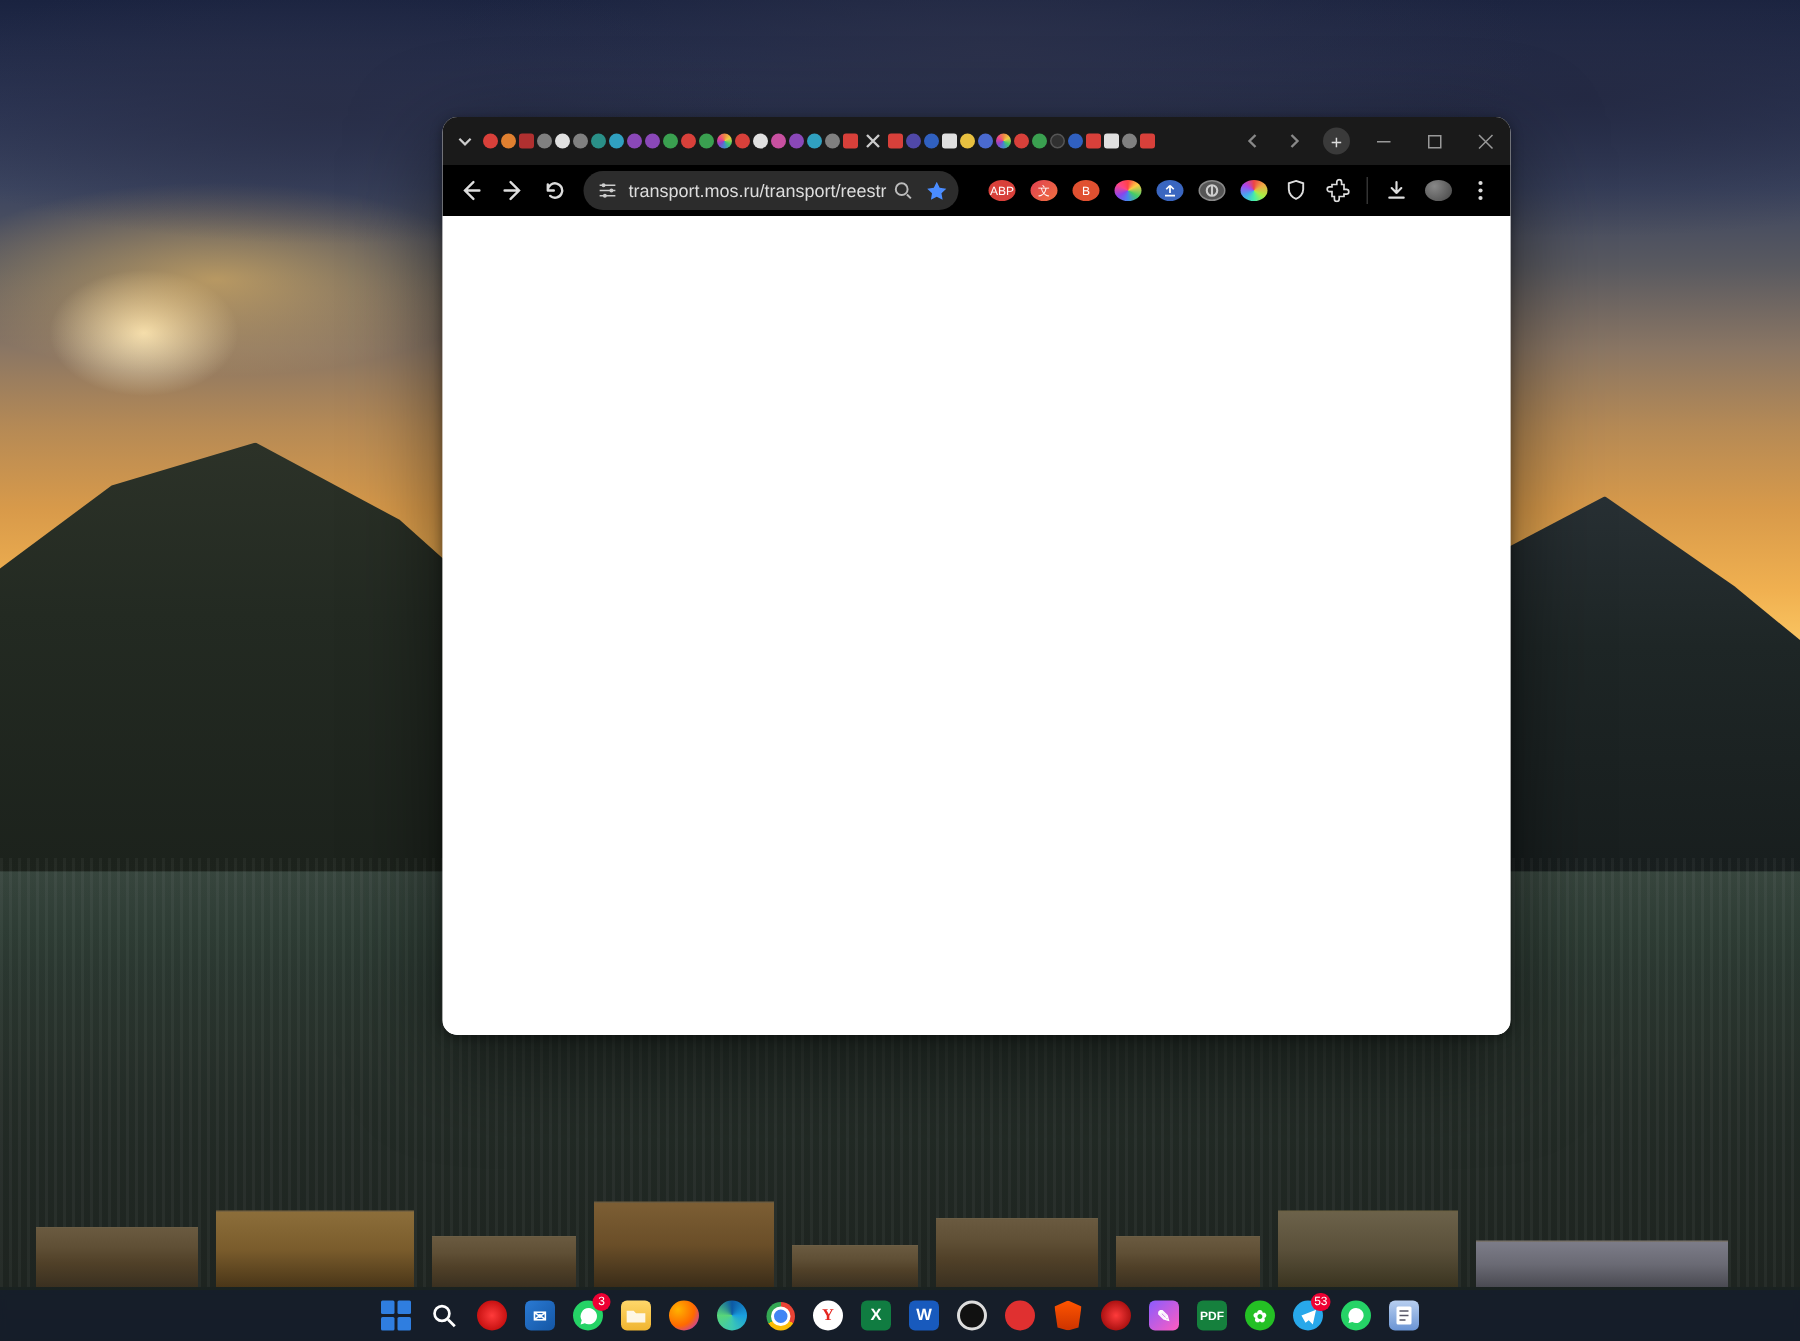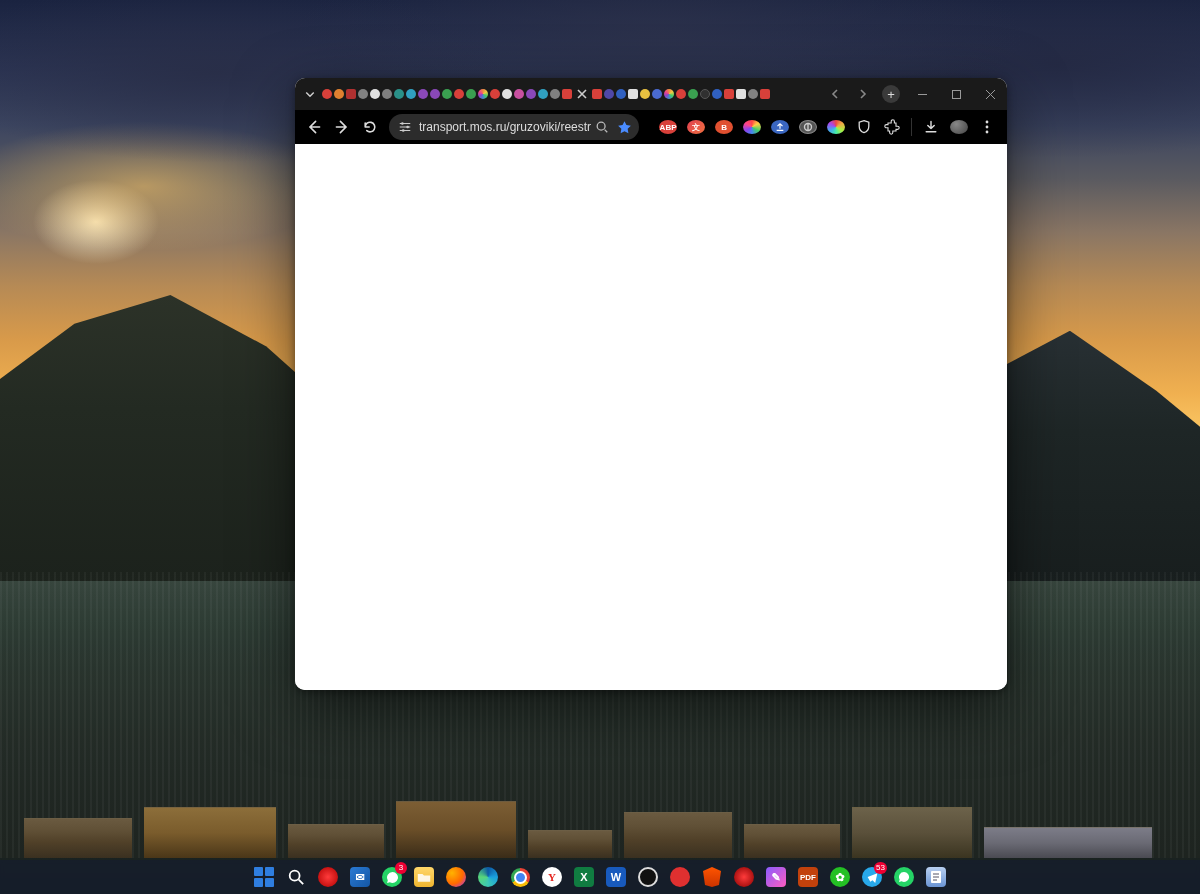--- a/index.html
+++ b/index.html
@@ -167,21 +167,21 @@
     white-space: nowrap; overflow: hidden; text-overflow: clip;
     flex: 1;
   }
   .omni-icon { width: 22px; height: 22px; display: flex; align-items: center; justify-content: center; color: #bbb; cursor: pointer; }
   .omni-icon.star { color: #4a8cff; }
 
   .ext-sep { width: 1px; height: 18px; background: #333; margin: 0 4px; }
   .ext-icon {
     width: 18px; height: 14px; border-radius: 50%;
     display: flex; align-items: center; justify-content: center;
-    font-size: 8px; font-weight: 700; color: #fff;
+    font-size: 8px; font-weight: 400; color: #fff;
     flex: none;
   }
 
   .browser-viewport { flex: 1; background: #fff; }
 
   
   .taskbar {
     position: absolute; left: 0; right: 0; bottom: 0;
     height: 34px;
     background: rgba(20, 28, 48, 0.6);
@@ -424,21 +424,21 @@
 
     <div class="omnibox">
       <span class="site-chip" title="View site information">
         <svg width="14" height="14" viewBox="0 0 16 16">
           <path d="M2 4h12M2 8h12M2 12h12" stroke="currentColor" stroke-width="1.3"></path>
           <circle cx="5" cy="4" r="1.5" fill="currentColor"></circle>
             <circle cx="11" cy="8" r="1.5" fill="currentColor"></circle>
             <circle cx="6" cy="12" r="1.5" fill="currentColor"></circle>
         </svg>
       </span>
-      <span class="url">transport.mos.ru/gruzoviki/reestr</span>
+      <span class="url">transport.mos.ru/transport/reestr</span>
       <span class="omni-icon" title="Zoom">
         <svg width="14" height="14" viewBox="0 0 16 16">
             <circle cx="7" cy="7" r="4.5" fill="none" stroke="currentColor" stroke-width="1.5"></circle>
             <path d="M11 11l3 3" stroke="currentColor" stroke-width="1.5"></path>
           </svg>
       </span>
       <span class="omni-icon star" title="Bookmark this tab">
         <svg width="15" height="15" viewBox="0 0 20 20">
             <path d="M10 1.5l2.6 5.3 5.9.9-4.3 4.1 1 5.8L10 14.9 4.8 17.6l1-5.8L1.5 7.7l5.9-.9z" fill="currentColor"></path>
           </svg>
@@ -571,21 +571,21 @@
   <div class="tb-item">
       <span class="tb-ico" style="background:linear-gradient(180deg,#ff5500,#cc3300);clip-path:polygon(50% 0,95% 20%,85% 90%,50% 100%,15% 90%,5% 20%)"></span>
     </div>
   <div class="tb-item">
       <span class="tb-ico round" style="background:radial-gradient(circle,#ff3b3b,#880000)"></span>
     </div>
   <div class="tb-item">
       <span class="tb-ico" style="background:linear-gradient(135deg,#8a5cff,#ff5cc0)">✎</span>
     </div>
   <div class="tb-item">
-      <span class="tb-ico" style="background:#c2410c;font-size:8px">PDF</span>
+      <span class="tb-ico" style="background:#15803d;font-size:8px">PDF</span>
     </div>
   <div class="tb-item">
       <span class="tb-ico round" style="background:#24c024">✿</span>
     </div>
   <div class="tb-item">
     <span class="tb-ico round" style="background:#28a8ea">
       <svg width="13" height="13" viewBox="0 0 24 24">
           <path d="M3 11l18-7-4 18-5-5-4 3z" fill="#fff"></path>
         </svg>
     </span>

